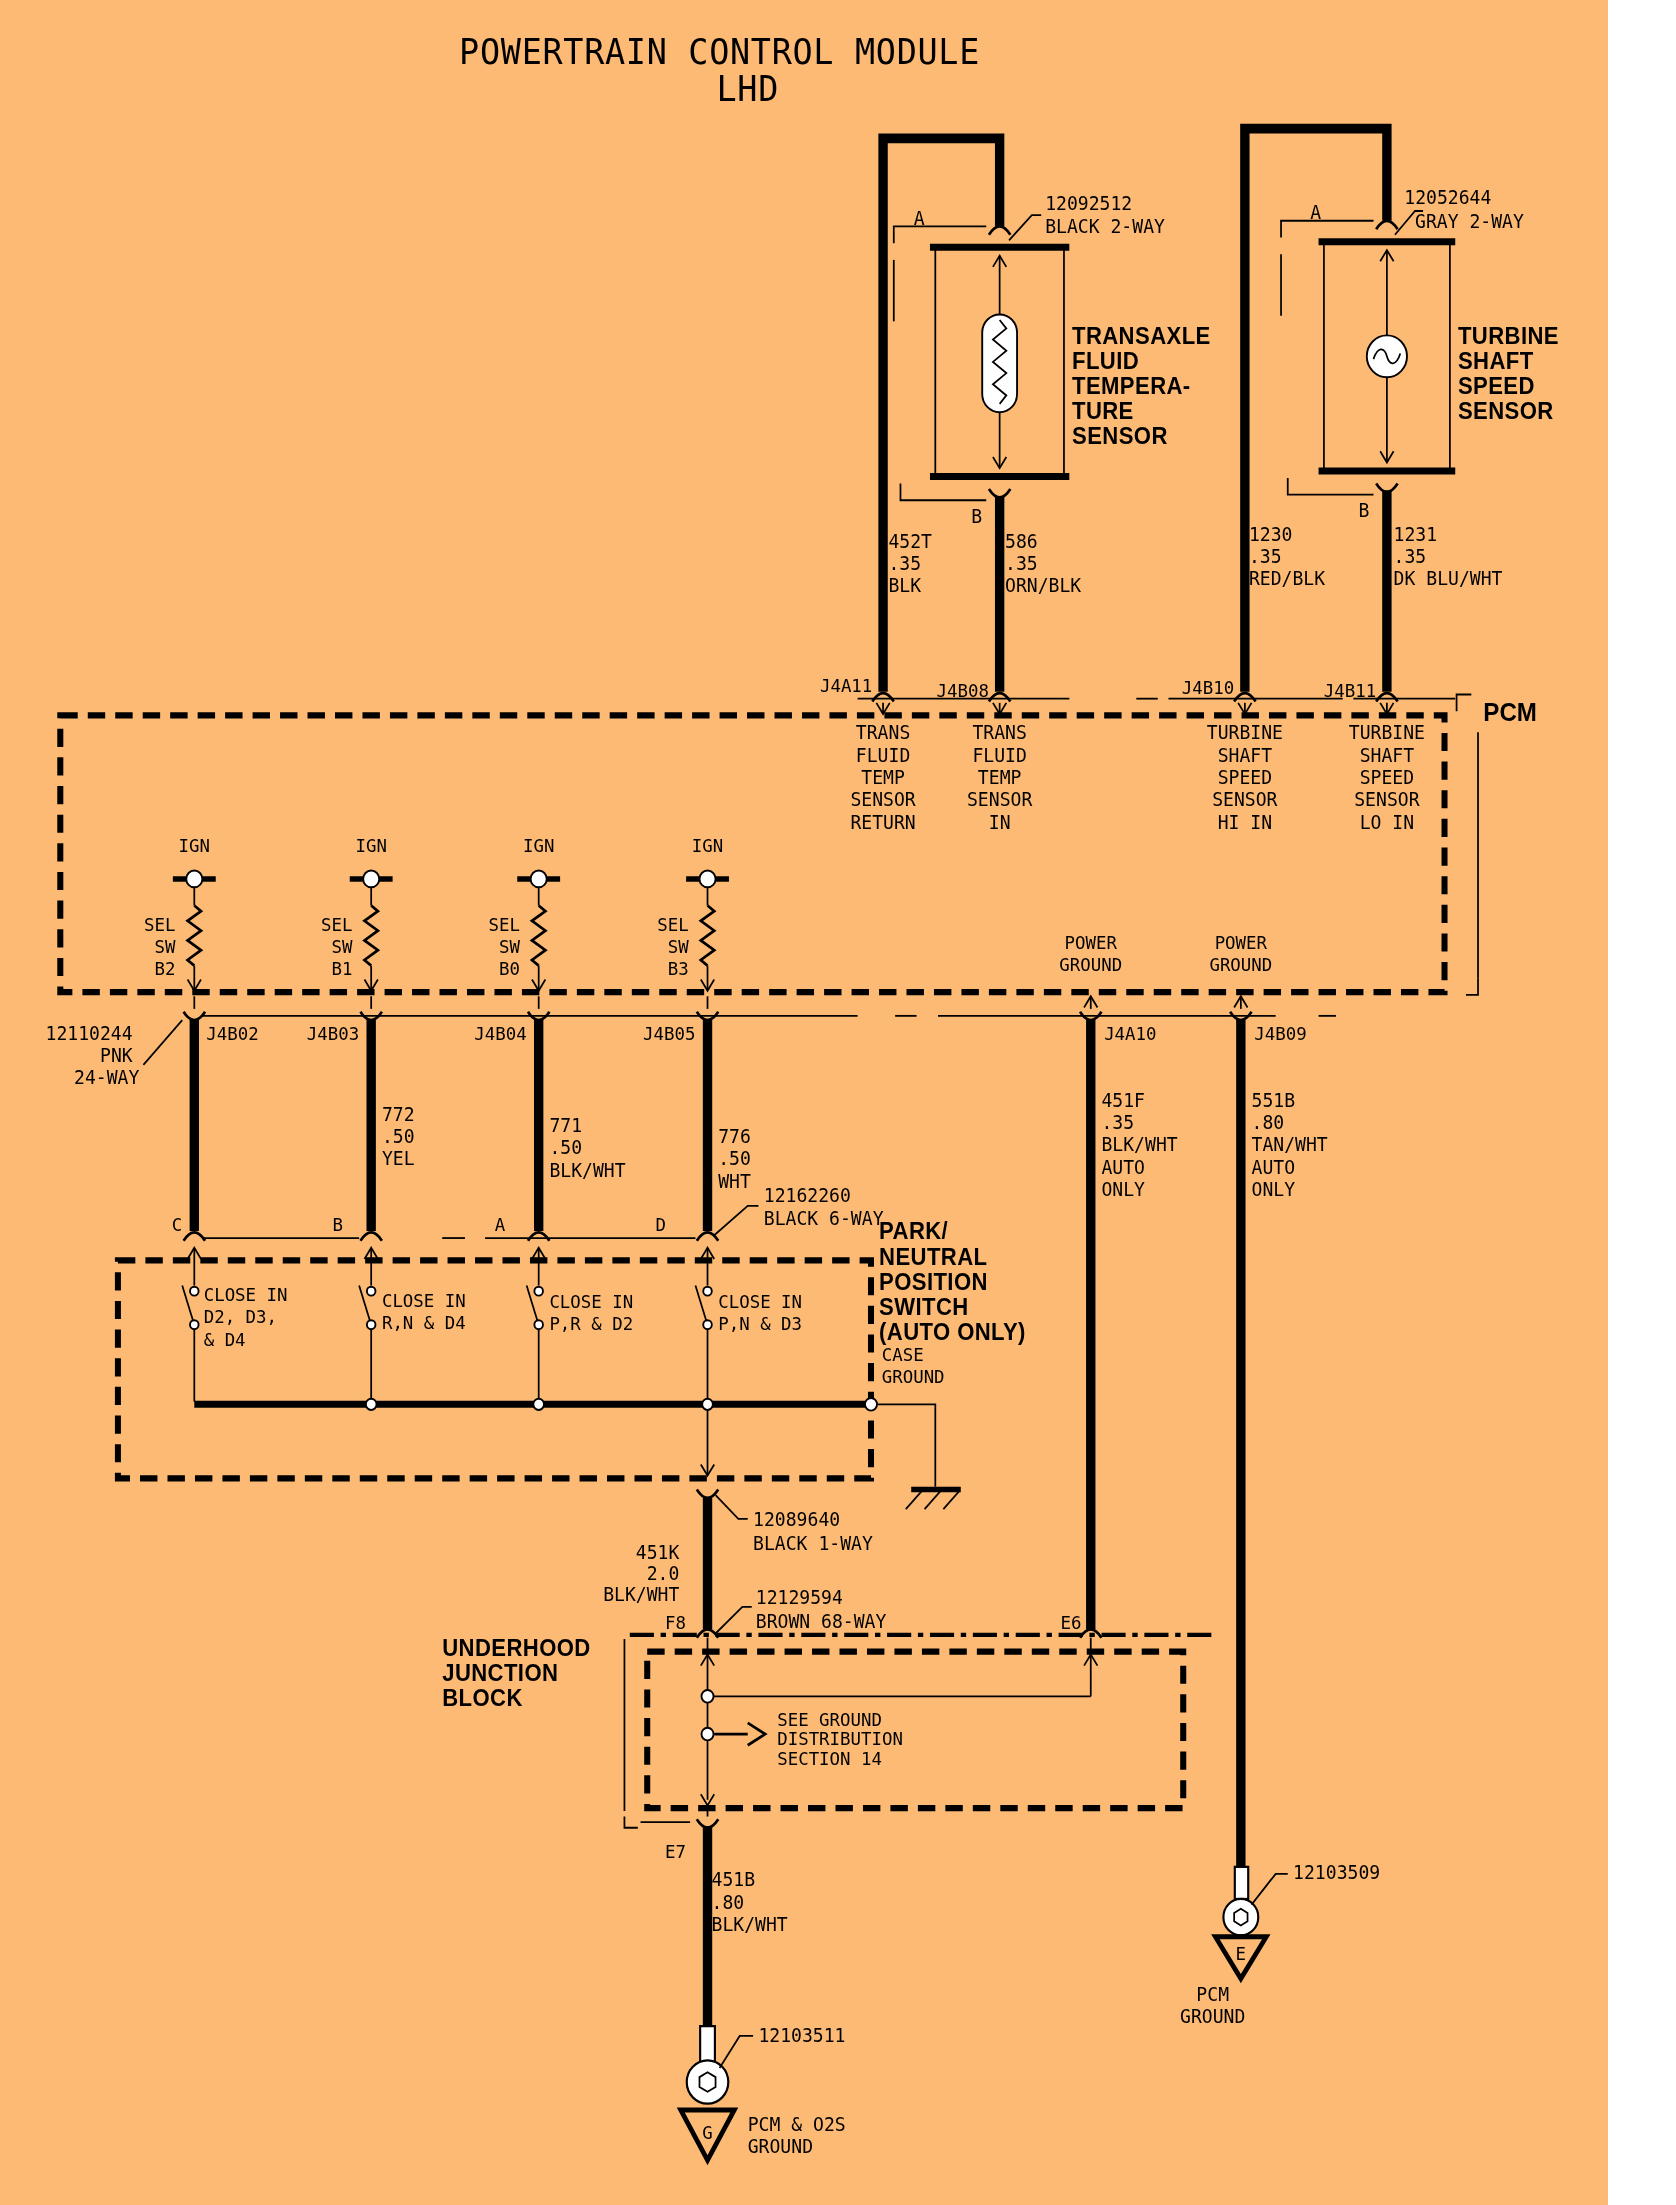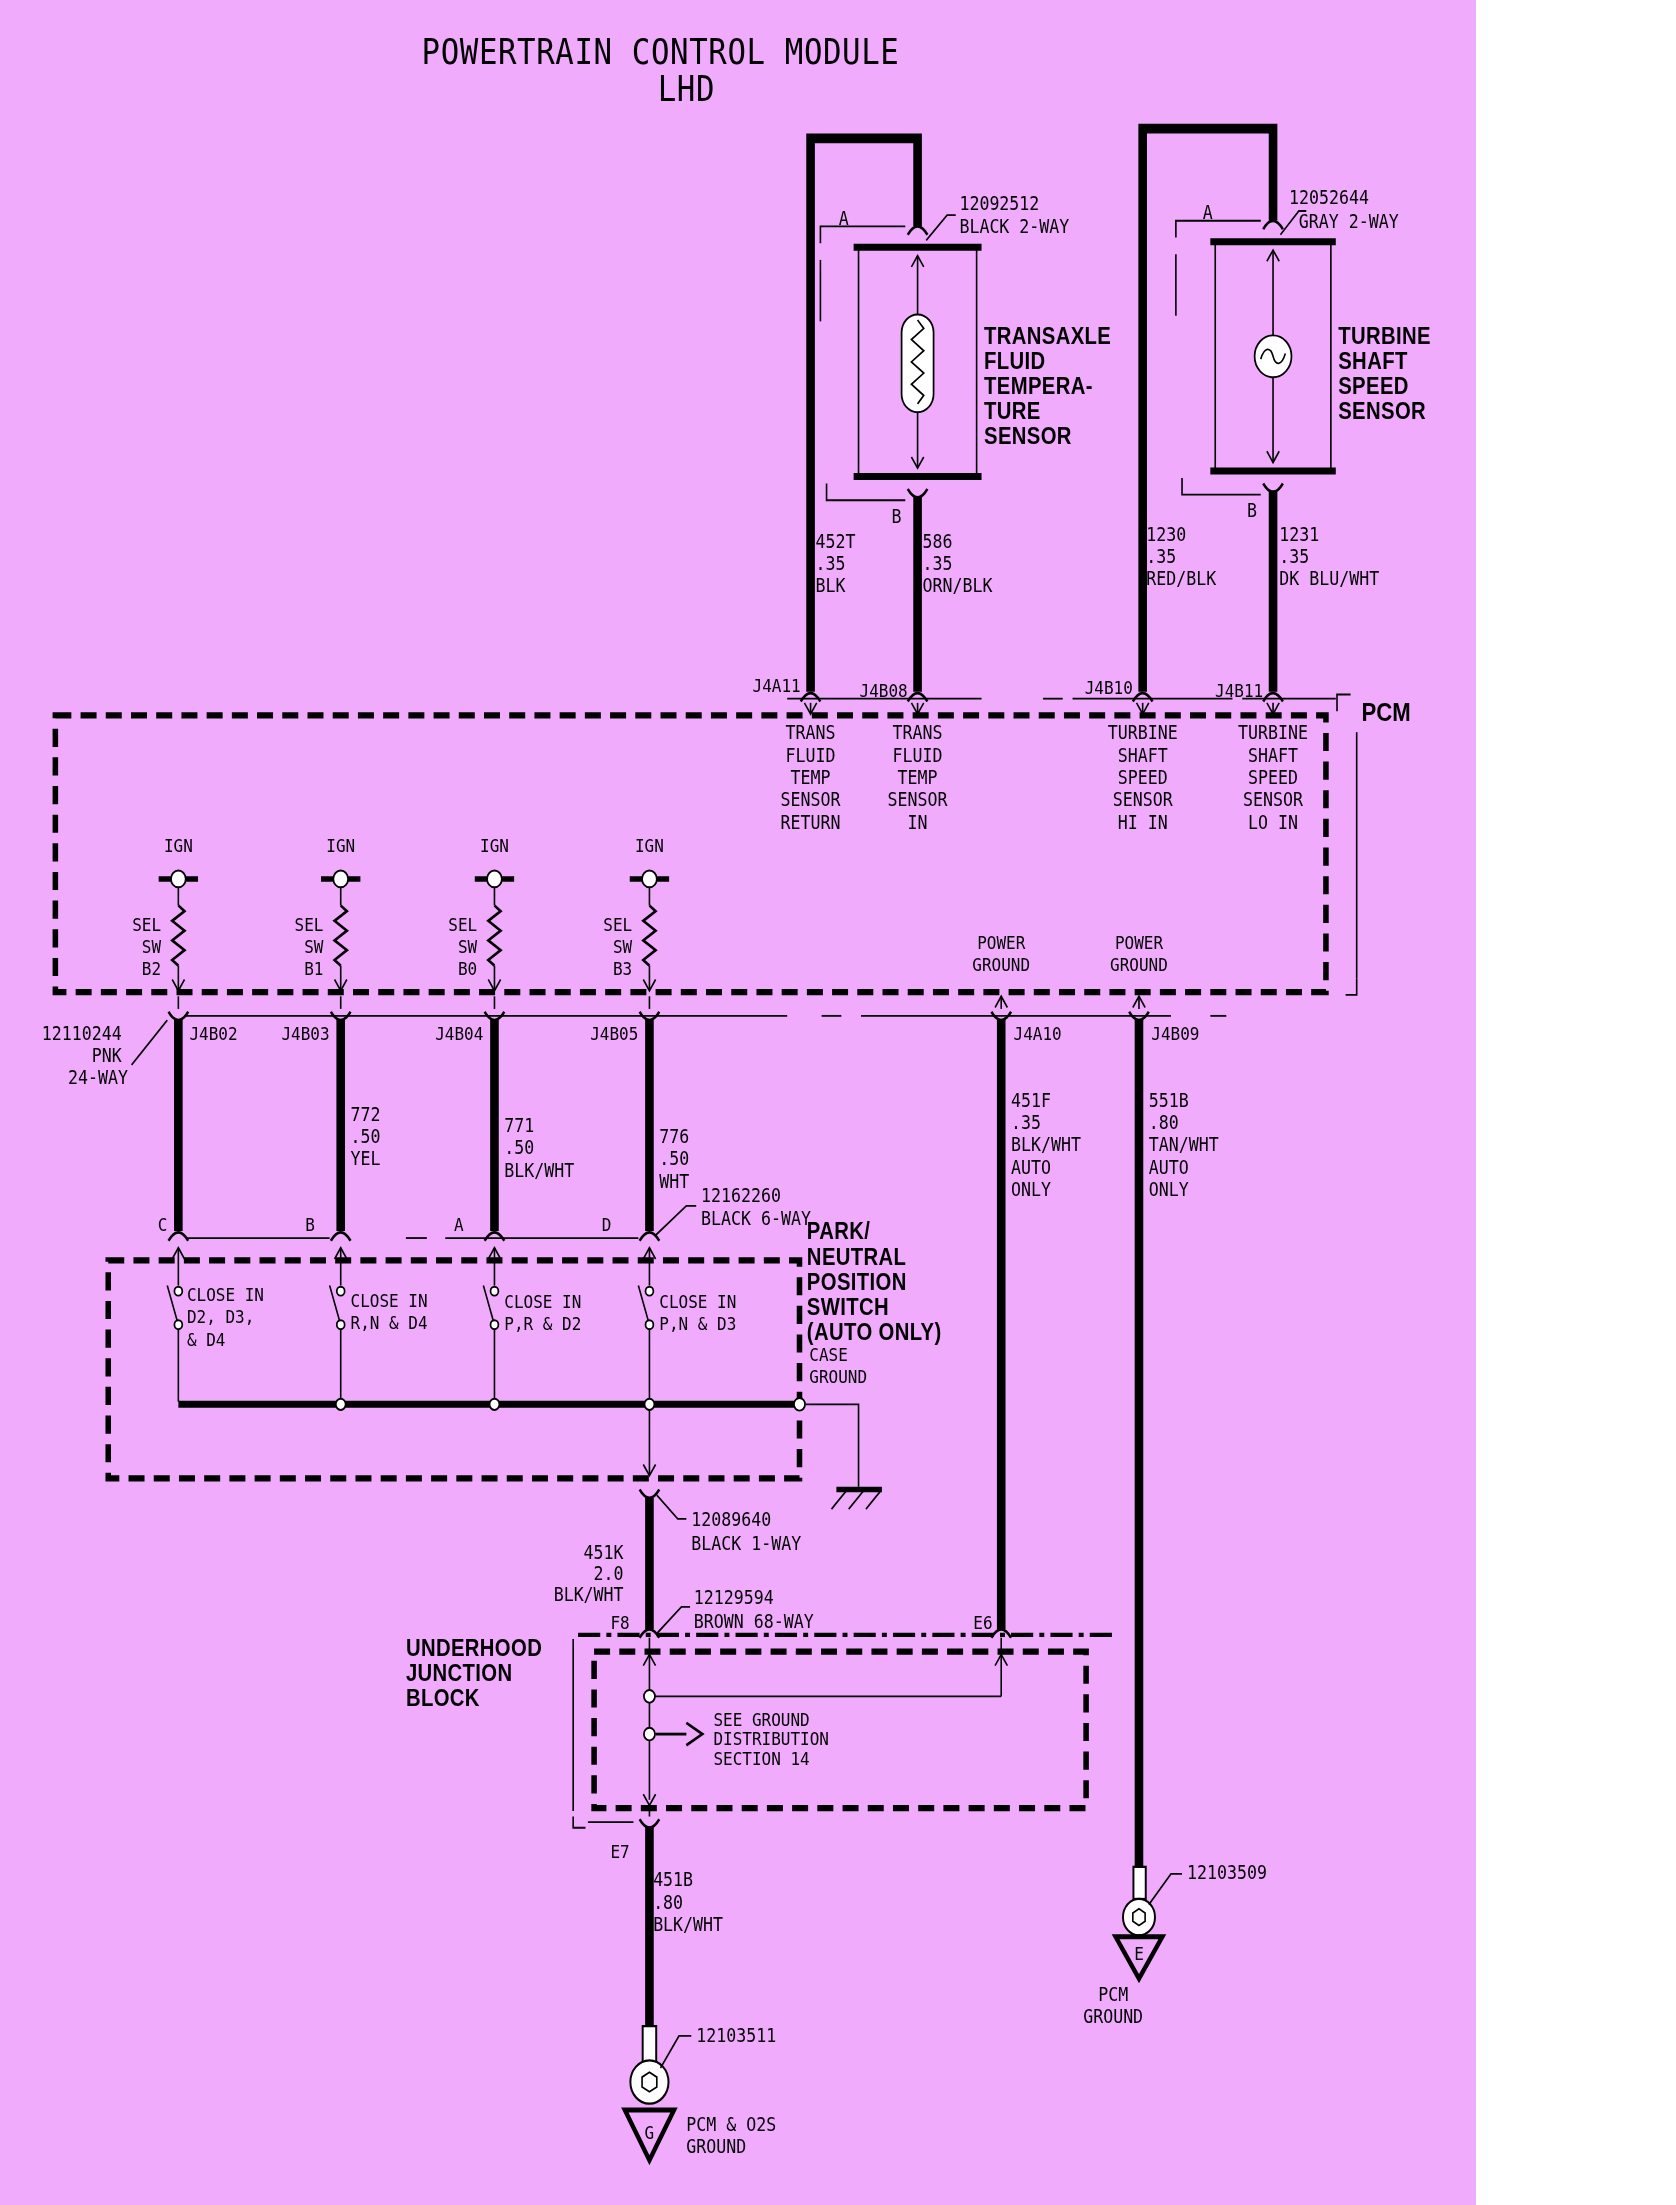--- a/index.html
+++ b/index.html
@@ -1,16 +1,16 @@
 <!DOCTYPE html>
 <html style="font-size:9.7px"><head>
 <meta charset="utf-8">
 <style>
   html,body{margin:0;padding:0;background:#ffffff;}
-  .page{width:1476px;height:2205px;position:relative;background:#f0abfc;}
+  .page{width:1608px;height:2205px;position:relative;background:#fdba74;}
   svg{position:absolute;left:0;top:0;width:100%;height:100%;}
   .thin{stroke:#000;stroke-width:1.3;fill:none;}
   .med{stroke:#000;stroke-width:2;fill:none;}
   .thick{stroke:#000;stroke-width:7;fill:none;}
   .bus{stroke:#000;stroke-width:5;fill:none;}
   .dashbox{stroke:#000;stroke-width:4.5;fill:none;stroke-dasharray:13 7.5;}
   .dashdot{stroke:#000;stroke-width:3;fill:none;stroke-dasharray:18 5 4 5;}
   .cup{stroke:#000;stroke-width:2;fill:none;}
   .node{fill:#fff;stroke:#000;stroke-width:1.4;}
   .ring{fill:#fff;stroke:#000;stroke-width:1.6;}

